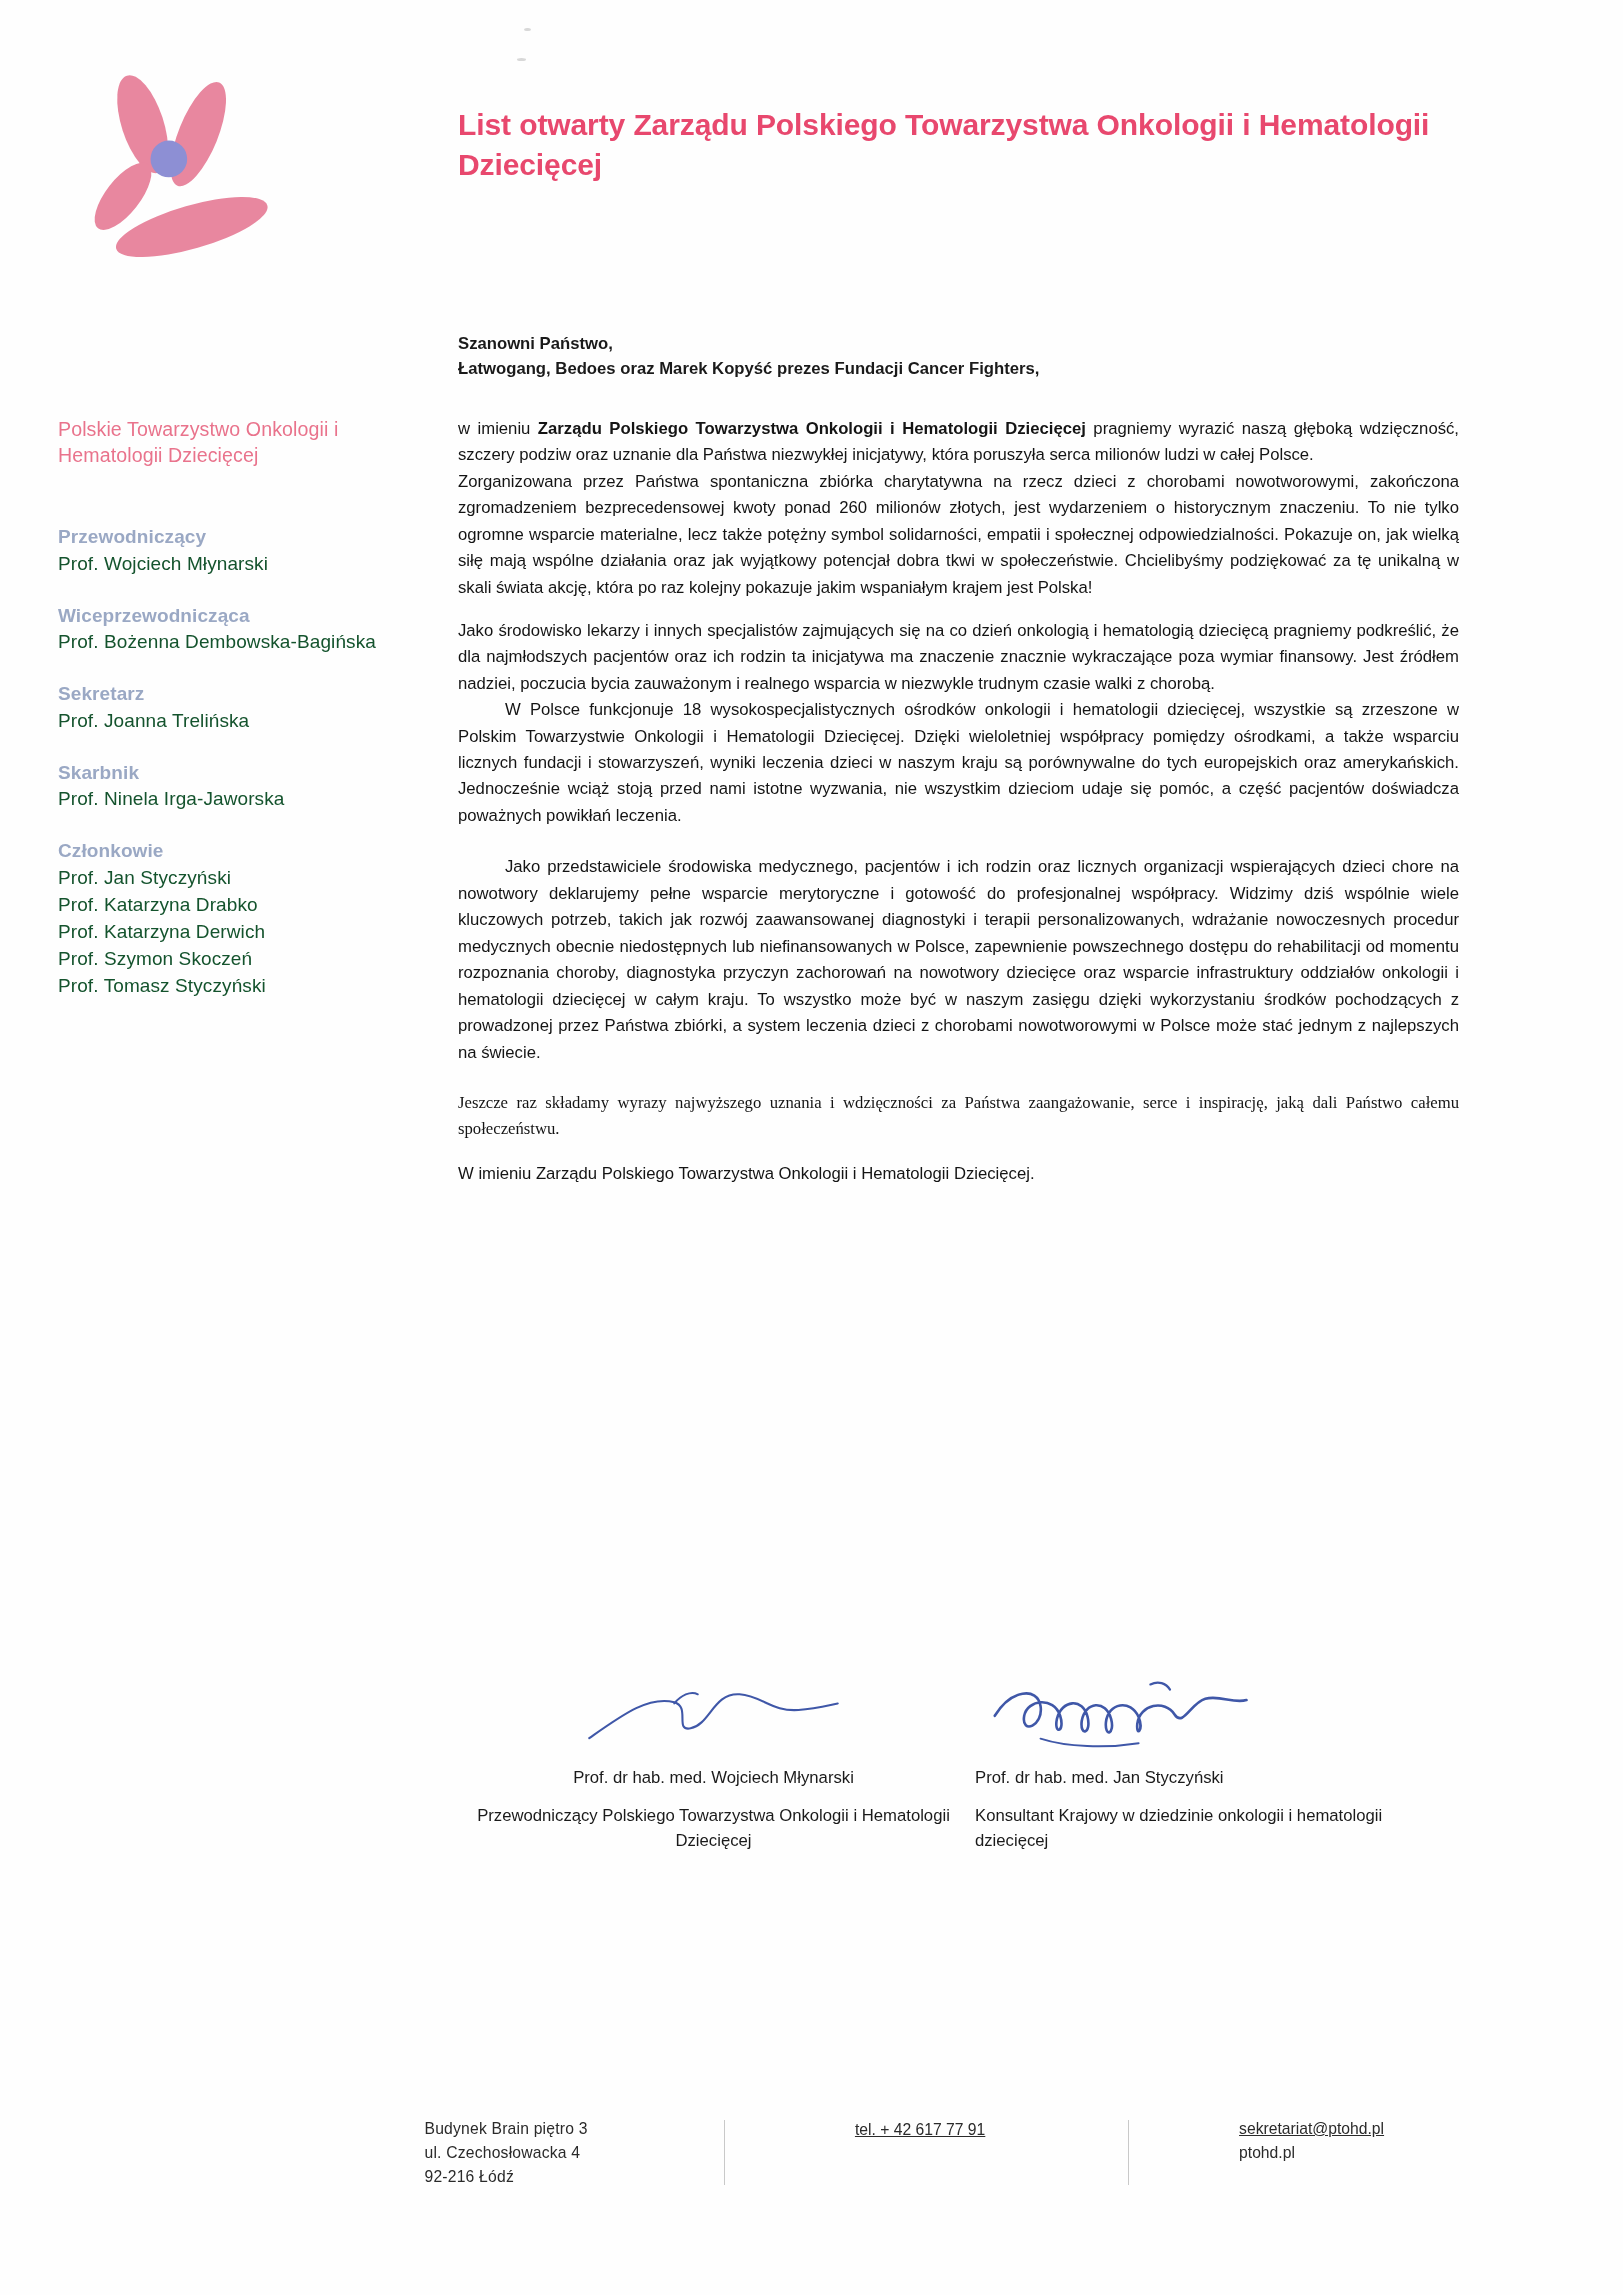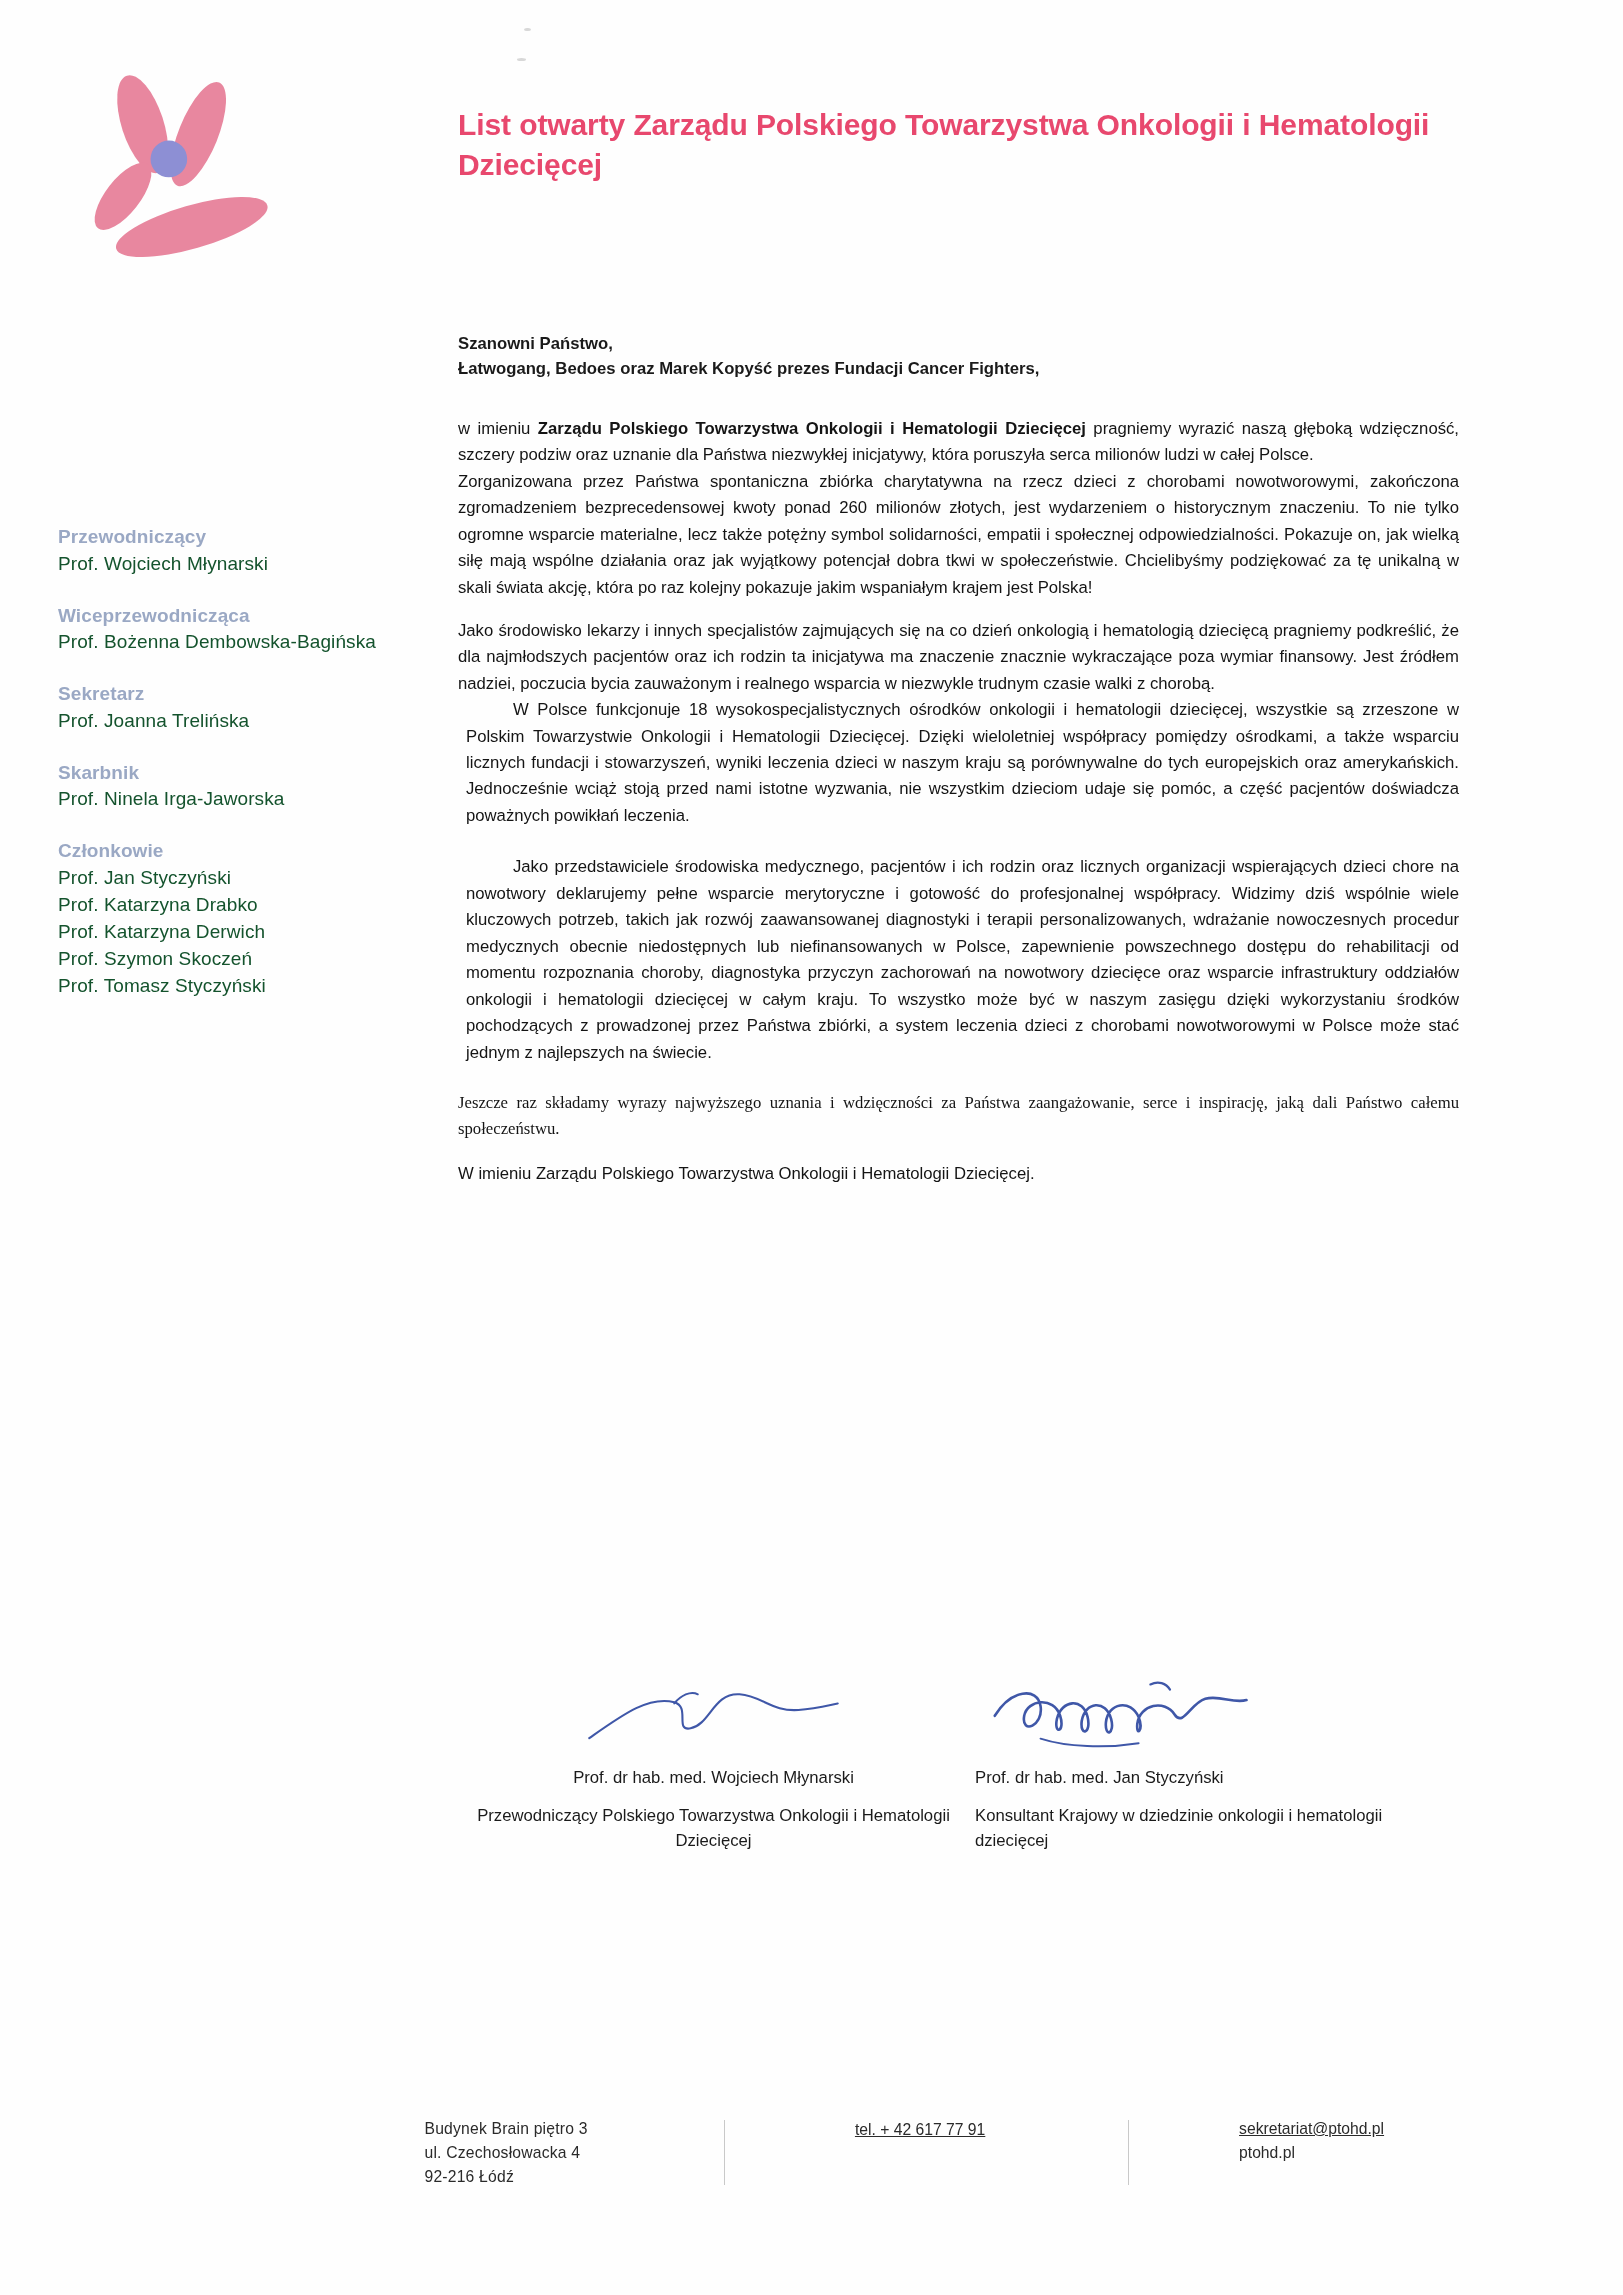--- a/index.html
+++ b/index.html
@@ -107,21 +107,21 @@
     left: 0;
     top: 416px;
     width: 1001px;
     font-size: 16.7px;
     line-height: 1.585;
     text-align: justify;
     color: #141414;
   }
   .body-text p { margin: 0 0 16.4px 0; }
   .body-text p.tight { margin-bottom: 0; }
-  .body-text p.indent { text-indent: 47px; margin-left: 8px; }
+  .body-text p.indent { text-indent: 47px; }
   .body-text b { font-weight: bold; }
 
   
   .signatures {
     position: absolute;
     left: 458px;
     top: 1676px;
     width: 1021px;
     height: 262px;
   }
@@ -188,20 +188,21 @@
         <g fill="#e8879f">
           <ellipse cx="100" cy="95" rx="32" ry="78" transform="rotate(-18 100 95)"></ellipse>
           <ellipse cx="185" cy="110" rx="30" ry="85" transform="rotate(22 185 110)"></ellipse>
           <ellipse cx="175" cy="252" rx="120" ry="33" transform="rotate(-16 175 252)"></ellipse>
           <ellipse cx="70" cy="205" rx="26" ry="62" transform="rotate(38 70 205)"></ellipse>
         </g>
         <circle cx="140" cy="148" r="28" fill="#8d8fd4"></circle>
       </svg>
     </div>
 
+    <div class="org-name">Polskie Towarzystwo Onkologii i Hematologii Dziecięcej</div>
 
     <div class="board">
       <div class="board-group">
         <div class="board-role">Przewodniczący</div>
         <div class="board-name">Prof. Wojciech Młynarski</div>
       </div>
       <div class="board-group">
         <div class="board-role">Wiceprzewodnicząca</div>
         <div class="board-name">Prof. Bożenna Dembowska-Bagińska</div>
       </div>

